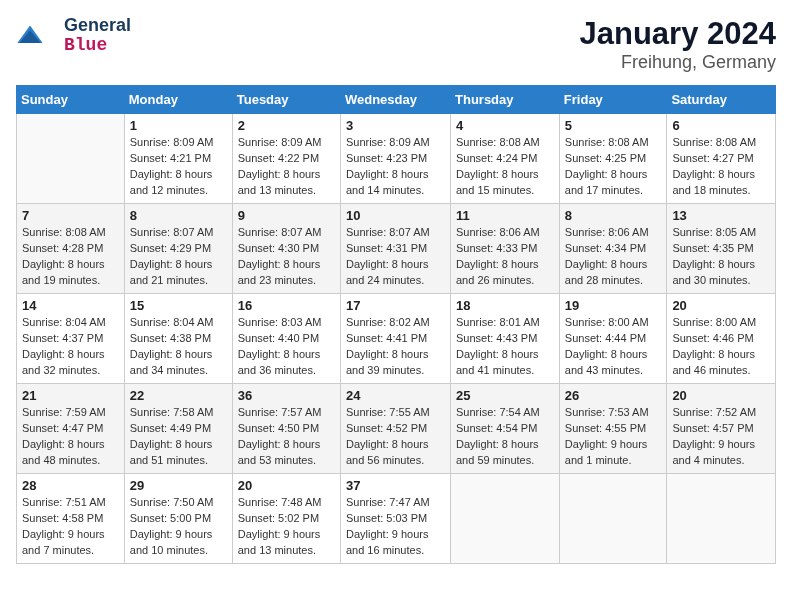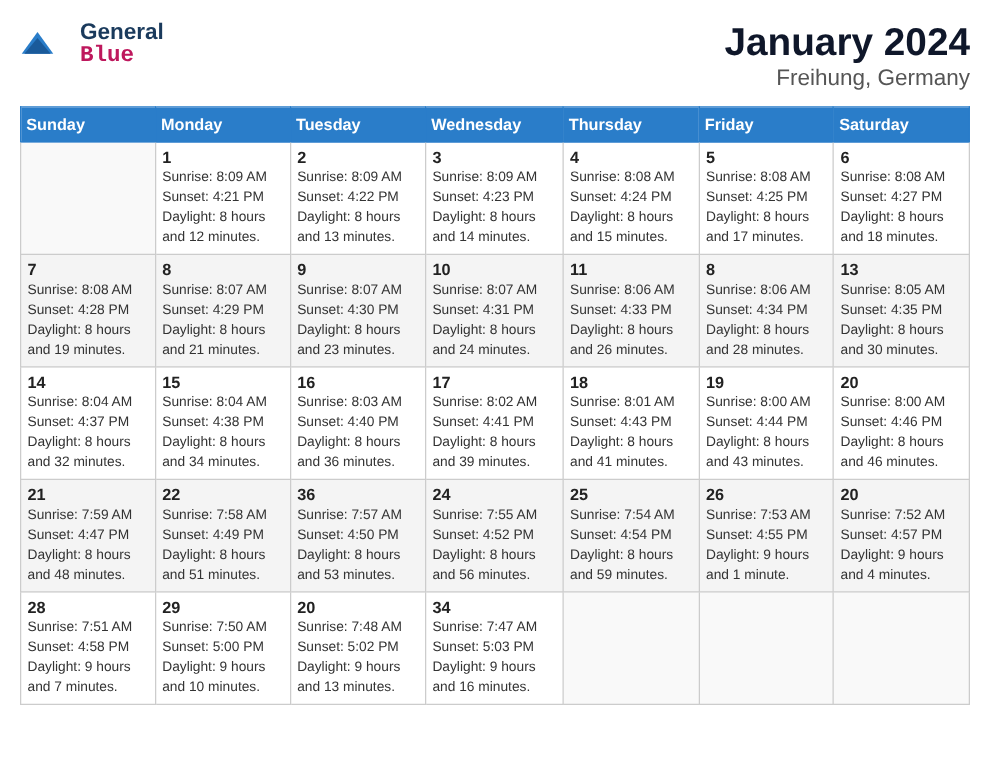--- a/index.html
+++ b/index.html
@@ -244,21 +244,21 @@
         </td>
         <td>
           <span class="day-number">29</span>
           <div class="day-info">Sunrise: 7:50 AM<br>Sunset: 5:00 PM<br>Daylight: 9 hours<br>and 10 minutes.</div>
         </td>
         <td>
           <span class="day-number">20</span>
           <div class="day-info">Sunrise: 7:48 AM<br>Sunset: 5:02 PM<br>Daylight: 9 hours<br>and 13 minutes.</div>
         </td>
         <td>
-          <span class="day-number">34</span>
+          <span class="day-number">37</span>
           <div class="day-info">Sunrise: 7:47 AM<br>Sunset: 5:03 PM<br>Daylight: 9 hours<br>and 16 minutes.</div>
         </td>
         <td class="empty-cell"></td>
         <td class="empty-cell"></td>
         <td class="empty-cell"></td>
       </tr>
     </tbody>
 </table>
 
 </body></html>

